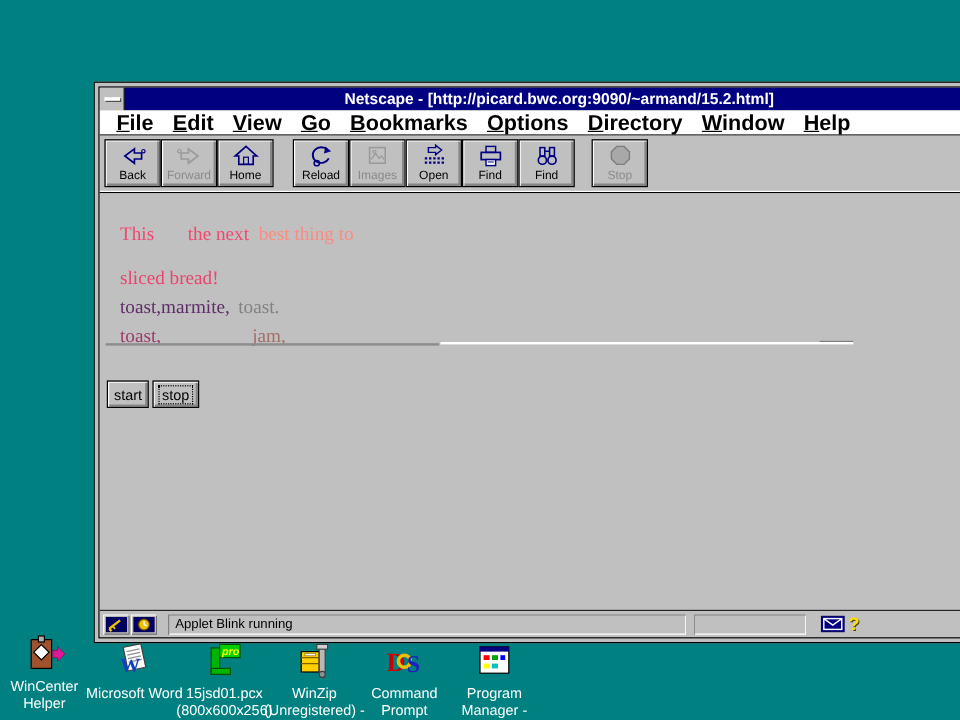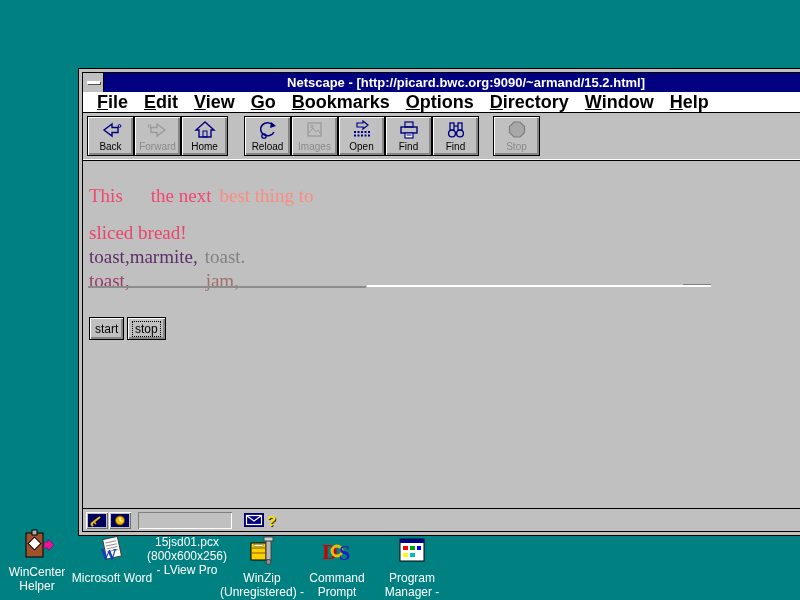--- a/index.html
+++ b/index.html
@@ -44,22 +44,22 @@
             box-shadow:inset 1px 1px 0 #fff, inset -2px -2px 0 #868686;
             display:flex; flex-direction:column; align-items:center; justify-content:center; }
   .tb-btn + .tb-btn { margin-left:0px; }
   .tb-label { font-size:10px; color:#000; margin-top:1px; }
   .tb-btn.disabled .tb-label { color:#8a8a8a; }
 
   .tb-divider-w { height:1px; background:#ffffff; flex:0 0 1px; }
   .tb-divider-b { height:1px; background:#000000; flex:0 0 1px; }
 
   .content { flex:1; background:#c0c0c0; position:relative; overflow:hidden; }
-  .blink { position:absolute; left:6px; top:23px; font-family:"Liberation Serif",serif;
-           font-size:19px; line-height:24px; white-space:nowrap; }
+  .blink { position:absolute; left:17px; top:23px; font-family:"Liberation Serif",serif;
+           font-size:16px; line-height:24px; white-space:nowrap; }
   .blink span { display:inline-block; }
 
   .hr-left  { position:absolute; left:5px;  top:125px; width:278px; height:2px; background:#8c8c8c; }
   .hr-right { position:absolute; left:284px; top:124px; width:344px; height:2px; background:#ffffff; }
   .hr-cap   { position:absolute; left:600px; top:123px; width:28px; height:1px; background:#808080; }
 
   .page-btn { position:absolute; top:156px; height:23px; background:#c0c0c0;
               border:1px solid #000;
               box-shadow:inset 1px 1px 0 #fff, inset -2px -2px 0 #868686;
               font-size:12px; font-family:"Liberation Sans",sans-serif;
@@ -113,20 +113,28 @@
       </g>
       <text x="5" y="26" font-size="17" font-weight="bold" fill="#1040c0" font-family="serif">W</text>
     </svg>
   </div>
   <div class="dicon-label">
     <div>Microsoft Word</div>
   </div>
 </div>
 
 <div class="dicon" style="left:132px; top:534px;">
+  <div class="dicon-img">
+    <svg width="34" height="32" viewBox="0 0 34 32">
+      <rect x="6" y="6" width="7" height="22" fill="#00b400" stroke="#005000"></rect>
+      <rect x="6" y="23" width="16" height="5" fill="#00b400" stroke="#005000"></rect>
+      <rect x="13" y="3" width="17" height="11" fill="#00d000" stroke="#005000"></rect>
+      <text x="15" y="12" font-size="9" font-weight="bold" font-style="italic" fill="#ffff00">pro</text>
+    </svg>
+  </div>
   <div class="dicon-label">
     <div>15jsd01.pcx</div>
     <div>(800x600x256)</div>
     <div>- LView Pro</div>
   </div>
 </div>
 
 <div class="dicon" style="left:207px; top:534px;">
   <div class="dicon-img">
     <svg width="34" height="32" viewBox="0 0 34 32">
@@ -324,20 +332,23 @@
         </svg>
       </div>
       <div class="sb-iconbox">
         <svg width="18" height="13" viewBox="0 0 18 13">
           <rect x="0" y="0" width="18" height="13" fill="#000060"></rect>
           <circle cx="9" cy="6.5" r="4.5" fill="#f0c000" stroke="#705000"></circle>
           <line x1="9" y1="6.5" x2="9" y2="3.5" stroke="#fff" stroke-width="1.2"></line>
           <line x1="9" y1="6.5" x2="11.5" y2="7.5" stroke="#fff" stroke-width="1.2"></line>
         </svg>
       </div>
+      <div class="sb-field sb-text">
+        <span>Applet Blink running</span>
+      </div>
       <div class="sb-field sb-progress"></div>
       <div class="sb-mail">
         <svg width="20" height="14" viewBox="0 0 20 14">
           <rect x="0.5" y="0.5" width="19" height="13" fill="#000080" stroke="#000060"></rect>
           <rect x="2.5" y="2.5" width="15" height="9" fill="none" stroke="#fff" stroke-width="1.2"></rect>
           <path d="M2.5 2.5 L10 8 L17.5 2.5" fill="none" stroke="#fff" stroke-width="1.2"></path>
         </svg>
         <span class="sb-q">?</span>
       </div>
       <div class="sb-grip">

